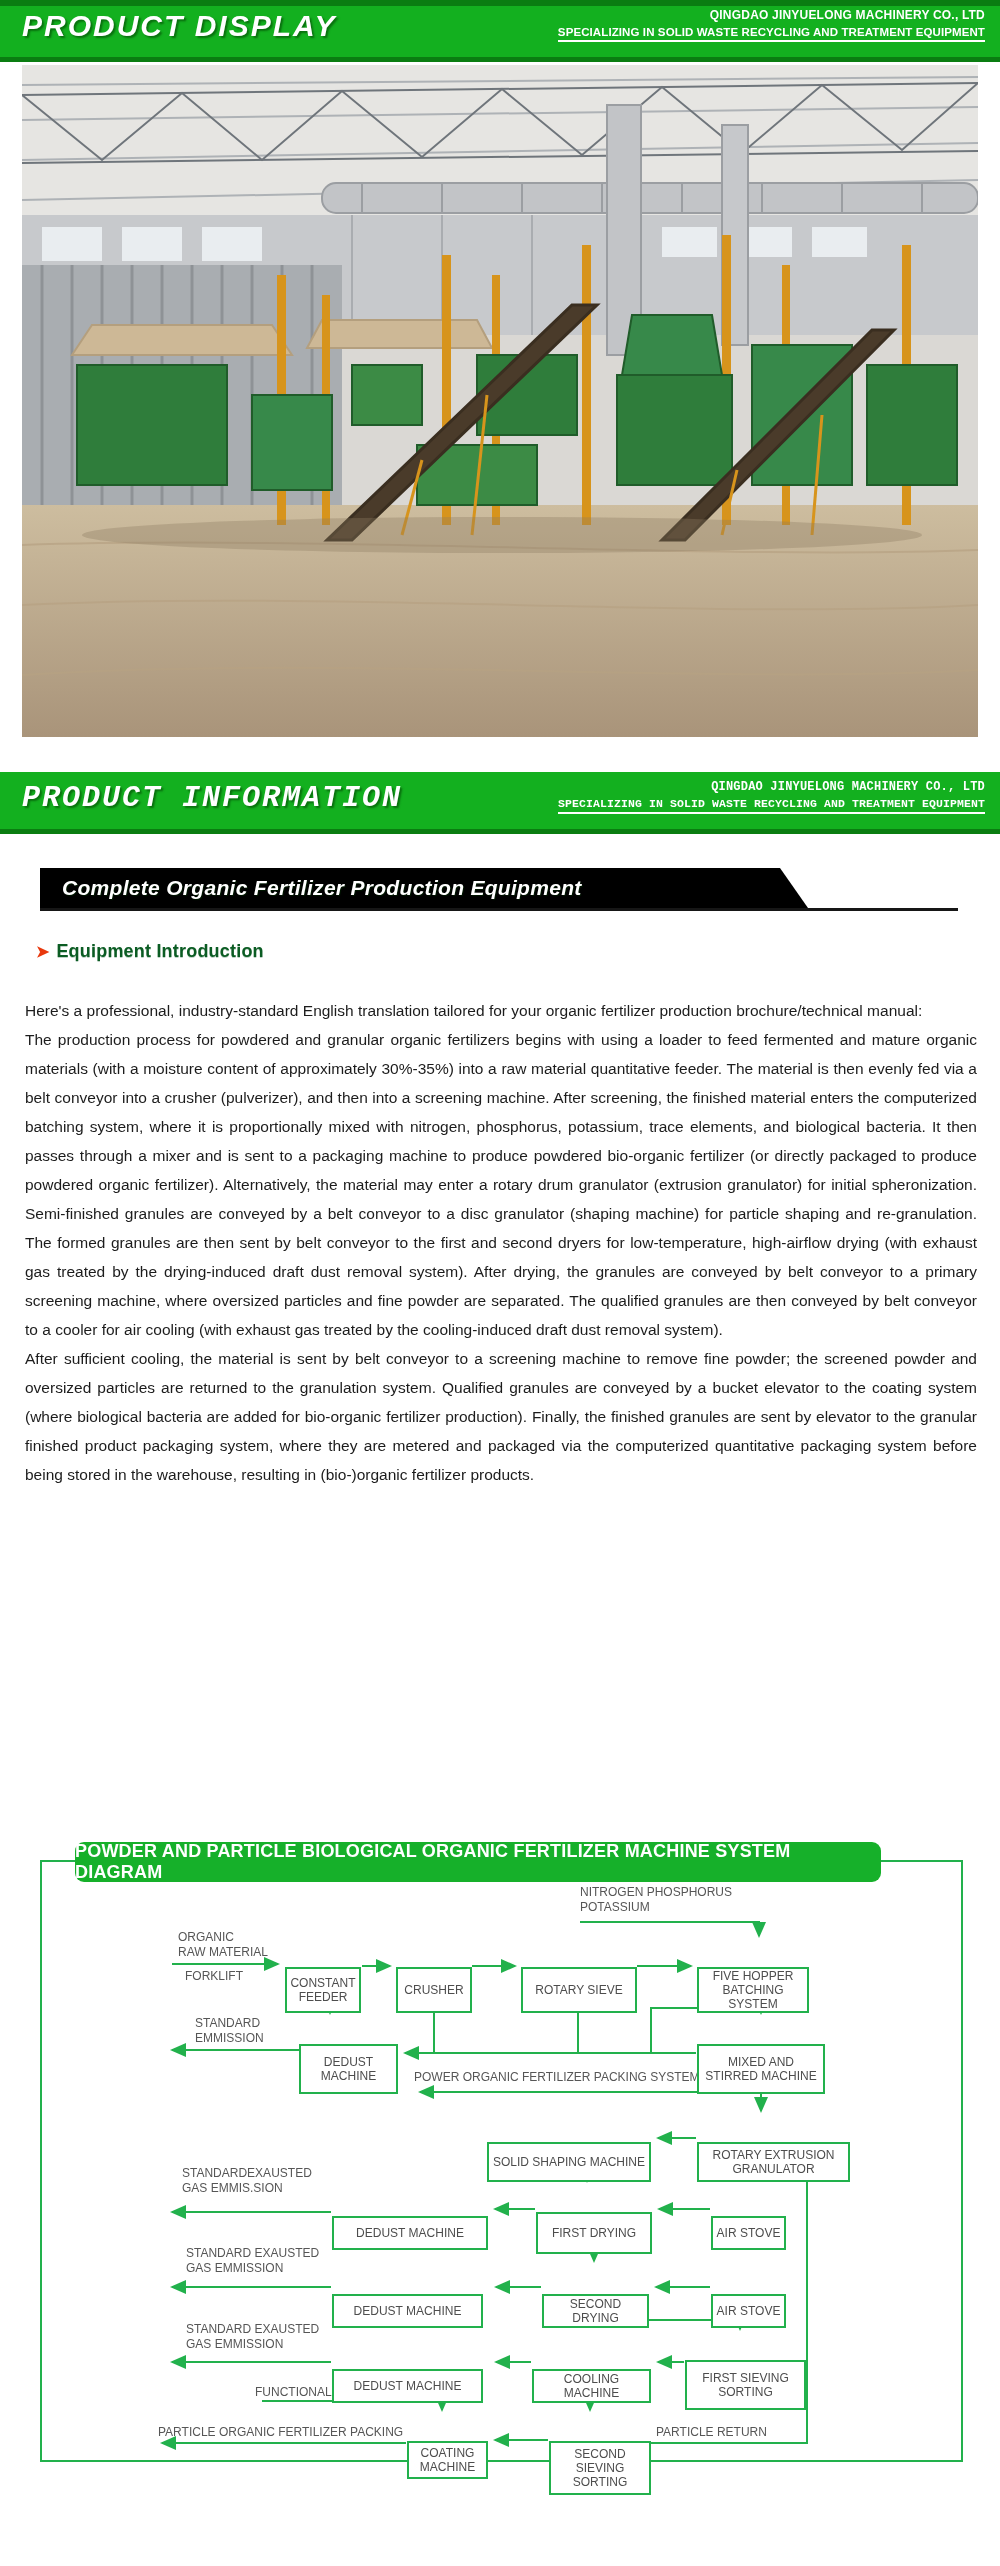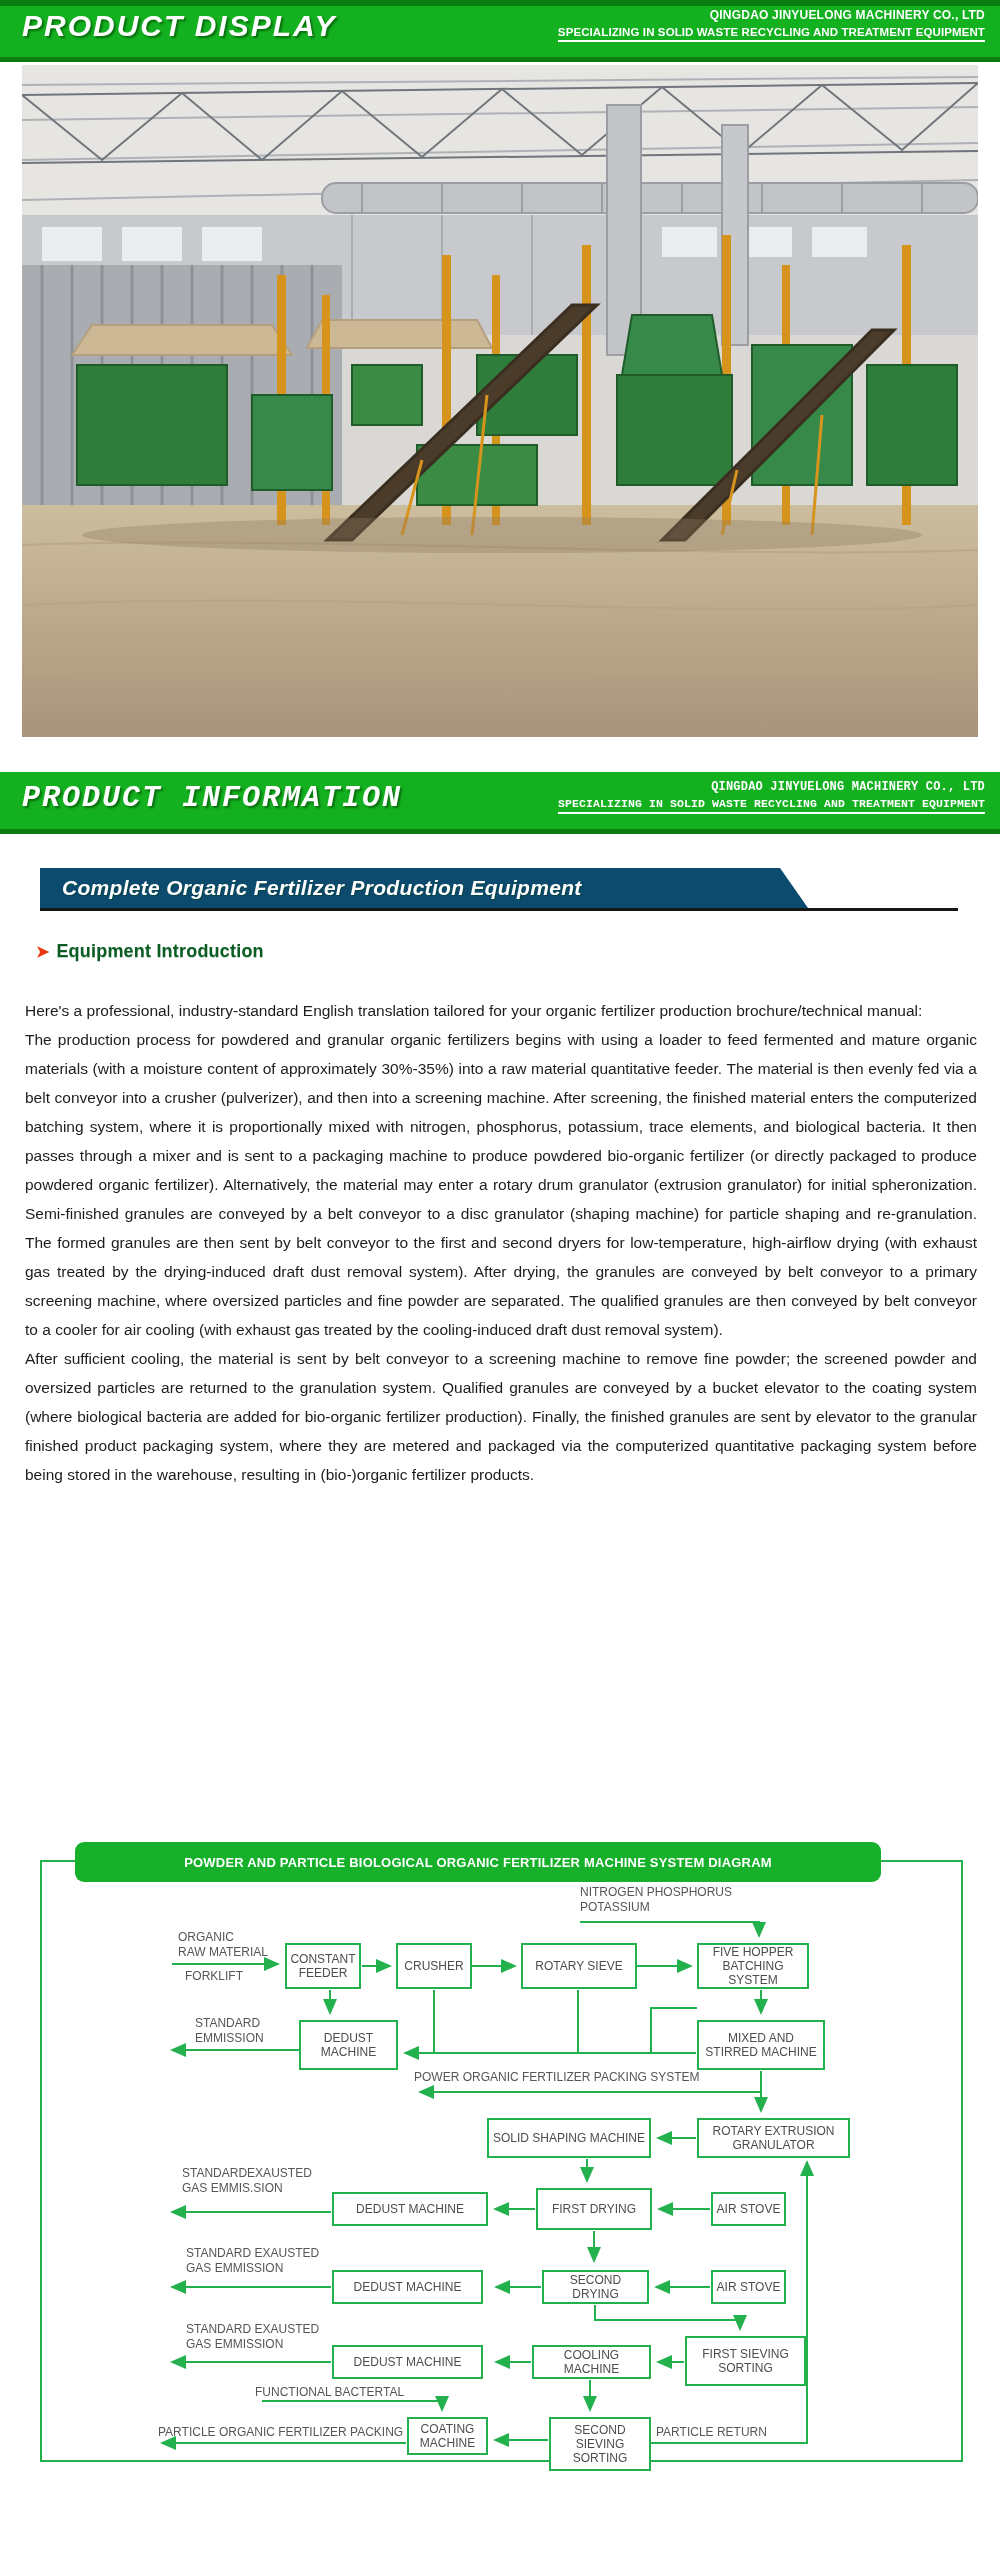--- a/index.html
+++ b/index.html
@@ -9,44 +9,44 @@
   .hdr{position:absolute;left:0;width:1000px;height:62px;background:#13b01f;}
   .hdr .strip-top{position:absolute;left:0;top:0;width:100%;height:6px;background:#0a7d11;}
   .hdr .strip-bot{position:absolute;left:0;bottom:0;width:100%;height:5px;background:#0a7d11;}
   .hdr .title{position:absolute;left:22px;top:9px;color:#fff;font-size:30px;font-weight:bold;
       font-style:italic;letter-spacing:2px;text-shadow:2px 2px 2px rgba(0,60,0,.55);}
   .hdr .co{position:absolute;right:15px;top:8px;text-align:right;color:#fff;}
   .hdr .co .l1{font-size:12px;font-weight:bold;letter-spacing:.2px;}
   .hdr .co .l2{display:inline-block;font-size:11.5px;font-weight:bold;margin-top:3px;
       padding-bottom:2px;border-bottom:2px solid #fff;letter-spacing:.1px;}
   
-  .banner{position:absolute;left:40px;top:868px;width:768px;height:40px;background:#0c4a6e;
+  .banner{position:absolute;left:40px;top:868px;width:768px;height:40px;background:#000000;
       clip-path:polygon(0 0,calc(100% - 28px) 0,100% 100%,0 100%);
       display:flex;align-items:center;}
   .banner span{color:#fff;font-size:21px;font-weight:bold;font-style:italic;margin-left:22px;
       letter-spacing:.3px;text-shadow:1px 1px 1px rgba(0,60,0,.4);}
   .banner-line{position:absolute;left:40px;top:908px;width:918px;height:3px;background:#161616;}
   
   .intro{position:absolute;left:36px;top:941px;display:flex;align-items:center;}
   .intro .arr{color:#e8380d;font-size:16px;margin-right:7px;font-weight:bold;}
   .intro .txt{color:#0b5c23;font-size:18px;font-weight:bold;letter-spacing:.2px;
       text-shadow:0 1px 0 rgba(0,80,30,.25);}
   
   .bodytext{position:absolute;left:25px;top:996px;width:952px;color:#1c1c1c;
       font-size:15.5px;line-height:29px;text-align:justify;}
   .bodytext p{margin:0;}
   
   .diag-border{position:absolute;left:40px;top:1860px;width:923px;height:602px;
       border:2px solid #22b14c;box-sizing:border-box;background:transparent;}
   .diag-title{position:absolute;left:75px;top:1842px;width:806px;height:40px;background:#16b02a;
       border-radius:9px;display:flex;align-items:center;justify-content:center;}
-  .diag-title span{color:#fff;font-size:13px;font-weight:bold;letter-spacing:.2px;}
+  .diag-title span{color:#fff;font-size:18px;font-weight:bold;letter-spacing:.2px;}
   .node{position:absolute;background:#fff;border:2px solid #22b14c;box-sizing:border-box;
       color:#4d4d4d;font-size:12px;line-height:14px;display:flex;align-items:center;
-      justify-content:center;text-align:center;padding:1px 2px;z-index:3;}
+      justify-content:center;text-align:center;padding:1px 2px;z-index:3;margin-top:24px;}
   .lbl{position:absolute;color:#565656;font-size:12px;line-height:15px;text-align:left;
       z-index:2;white-space:nowrap;}
   .conn{position:absolute;left:0;top:0;z-index:1;}
   .photo{position:absolute;left:22px;top:65px;width:956px;height:672px;}
 </style>
 </head>
 <body>
 
 <div class="page">
 

